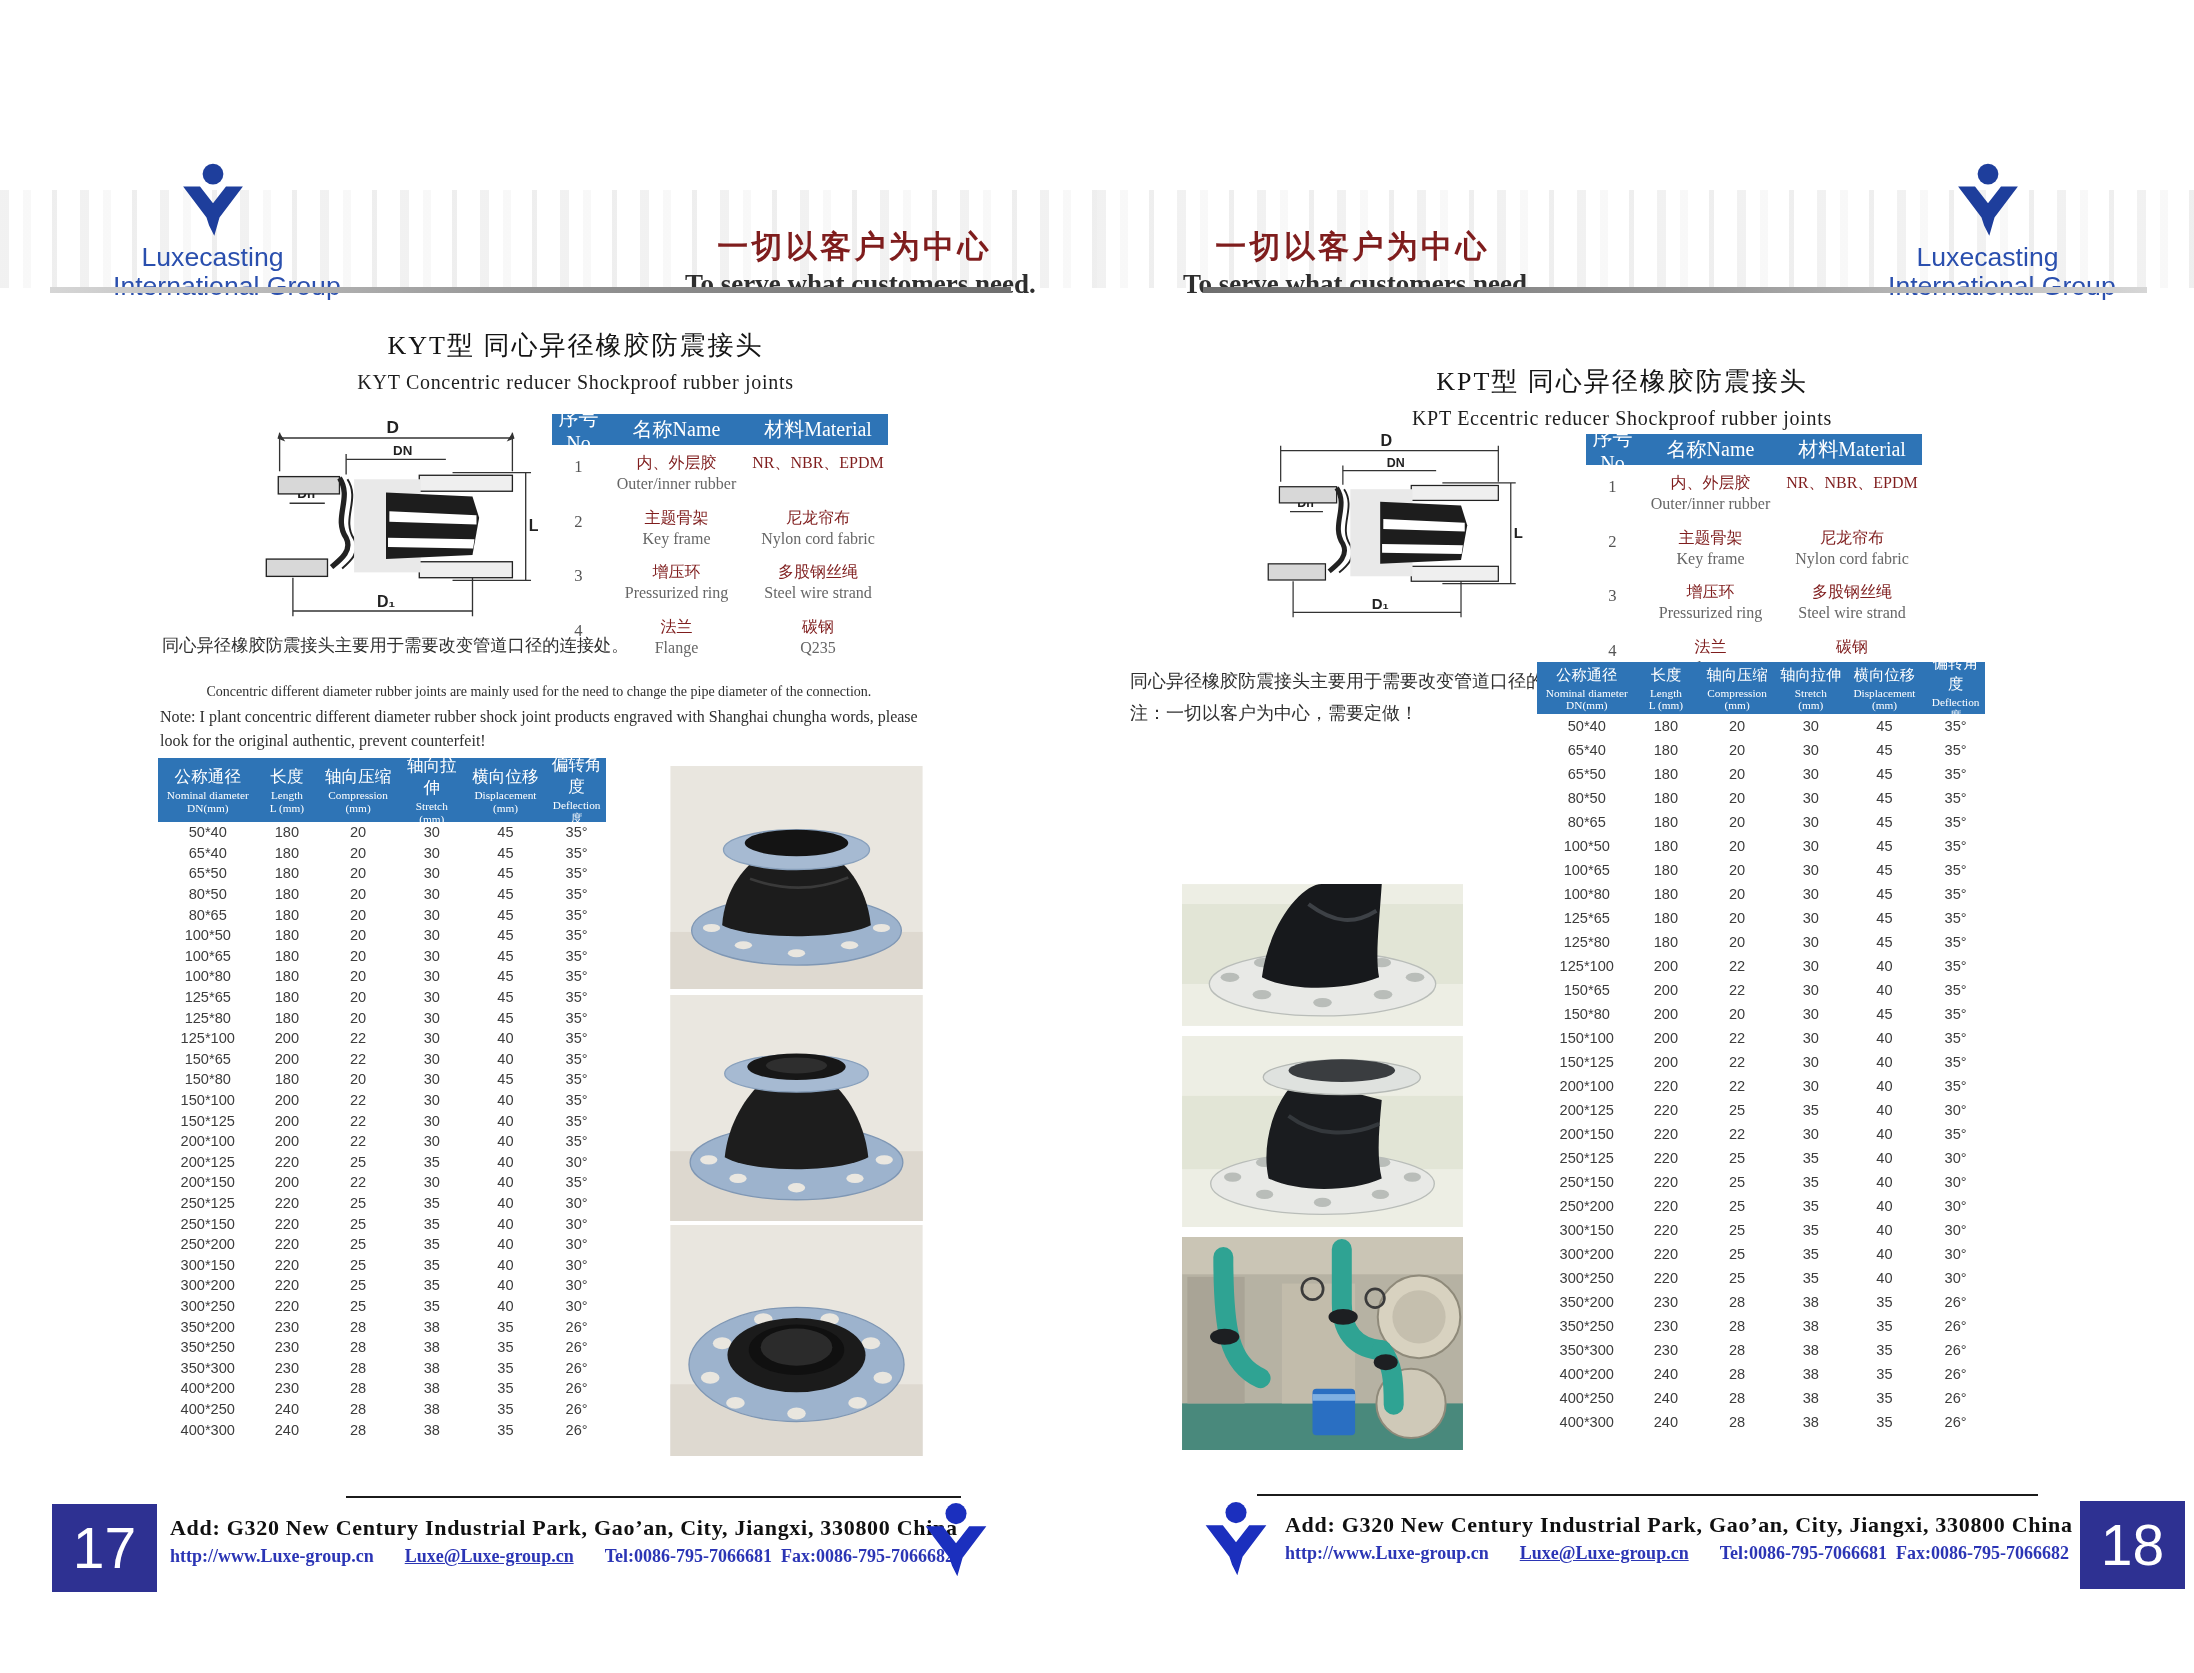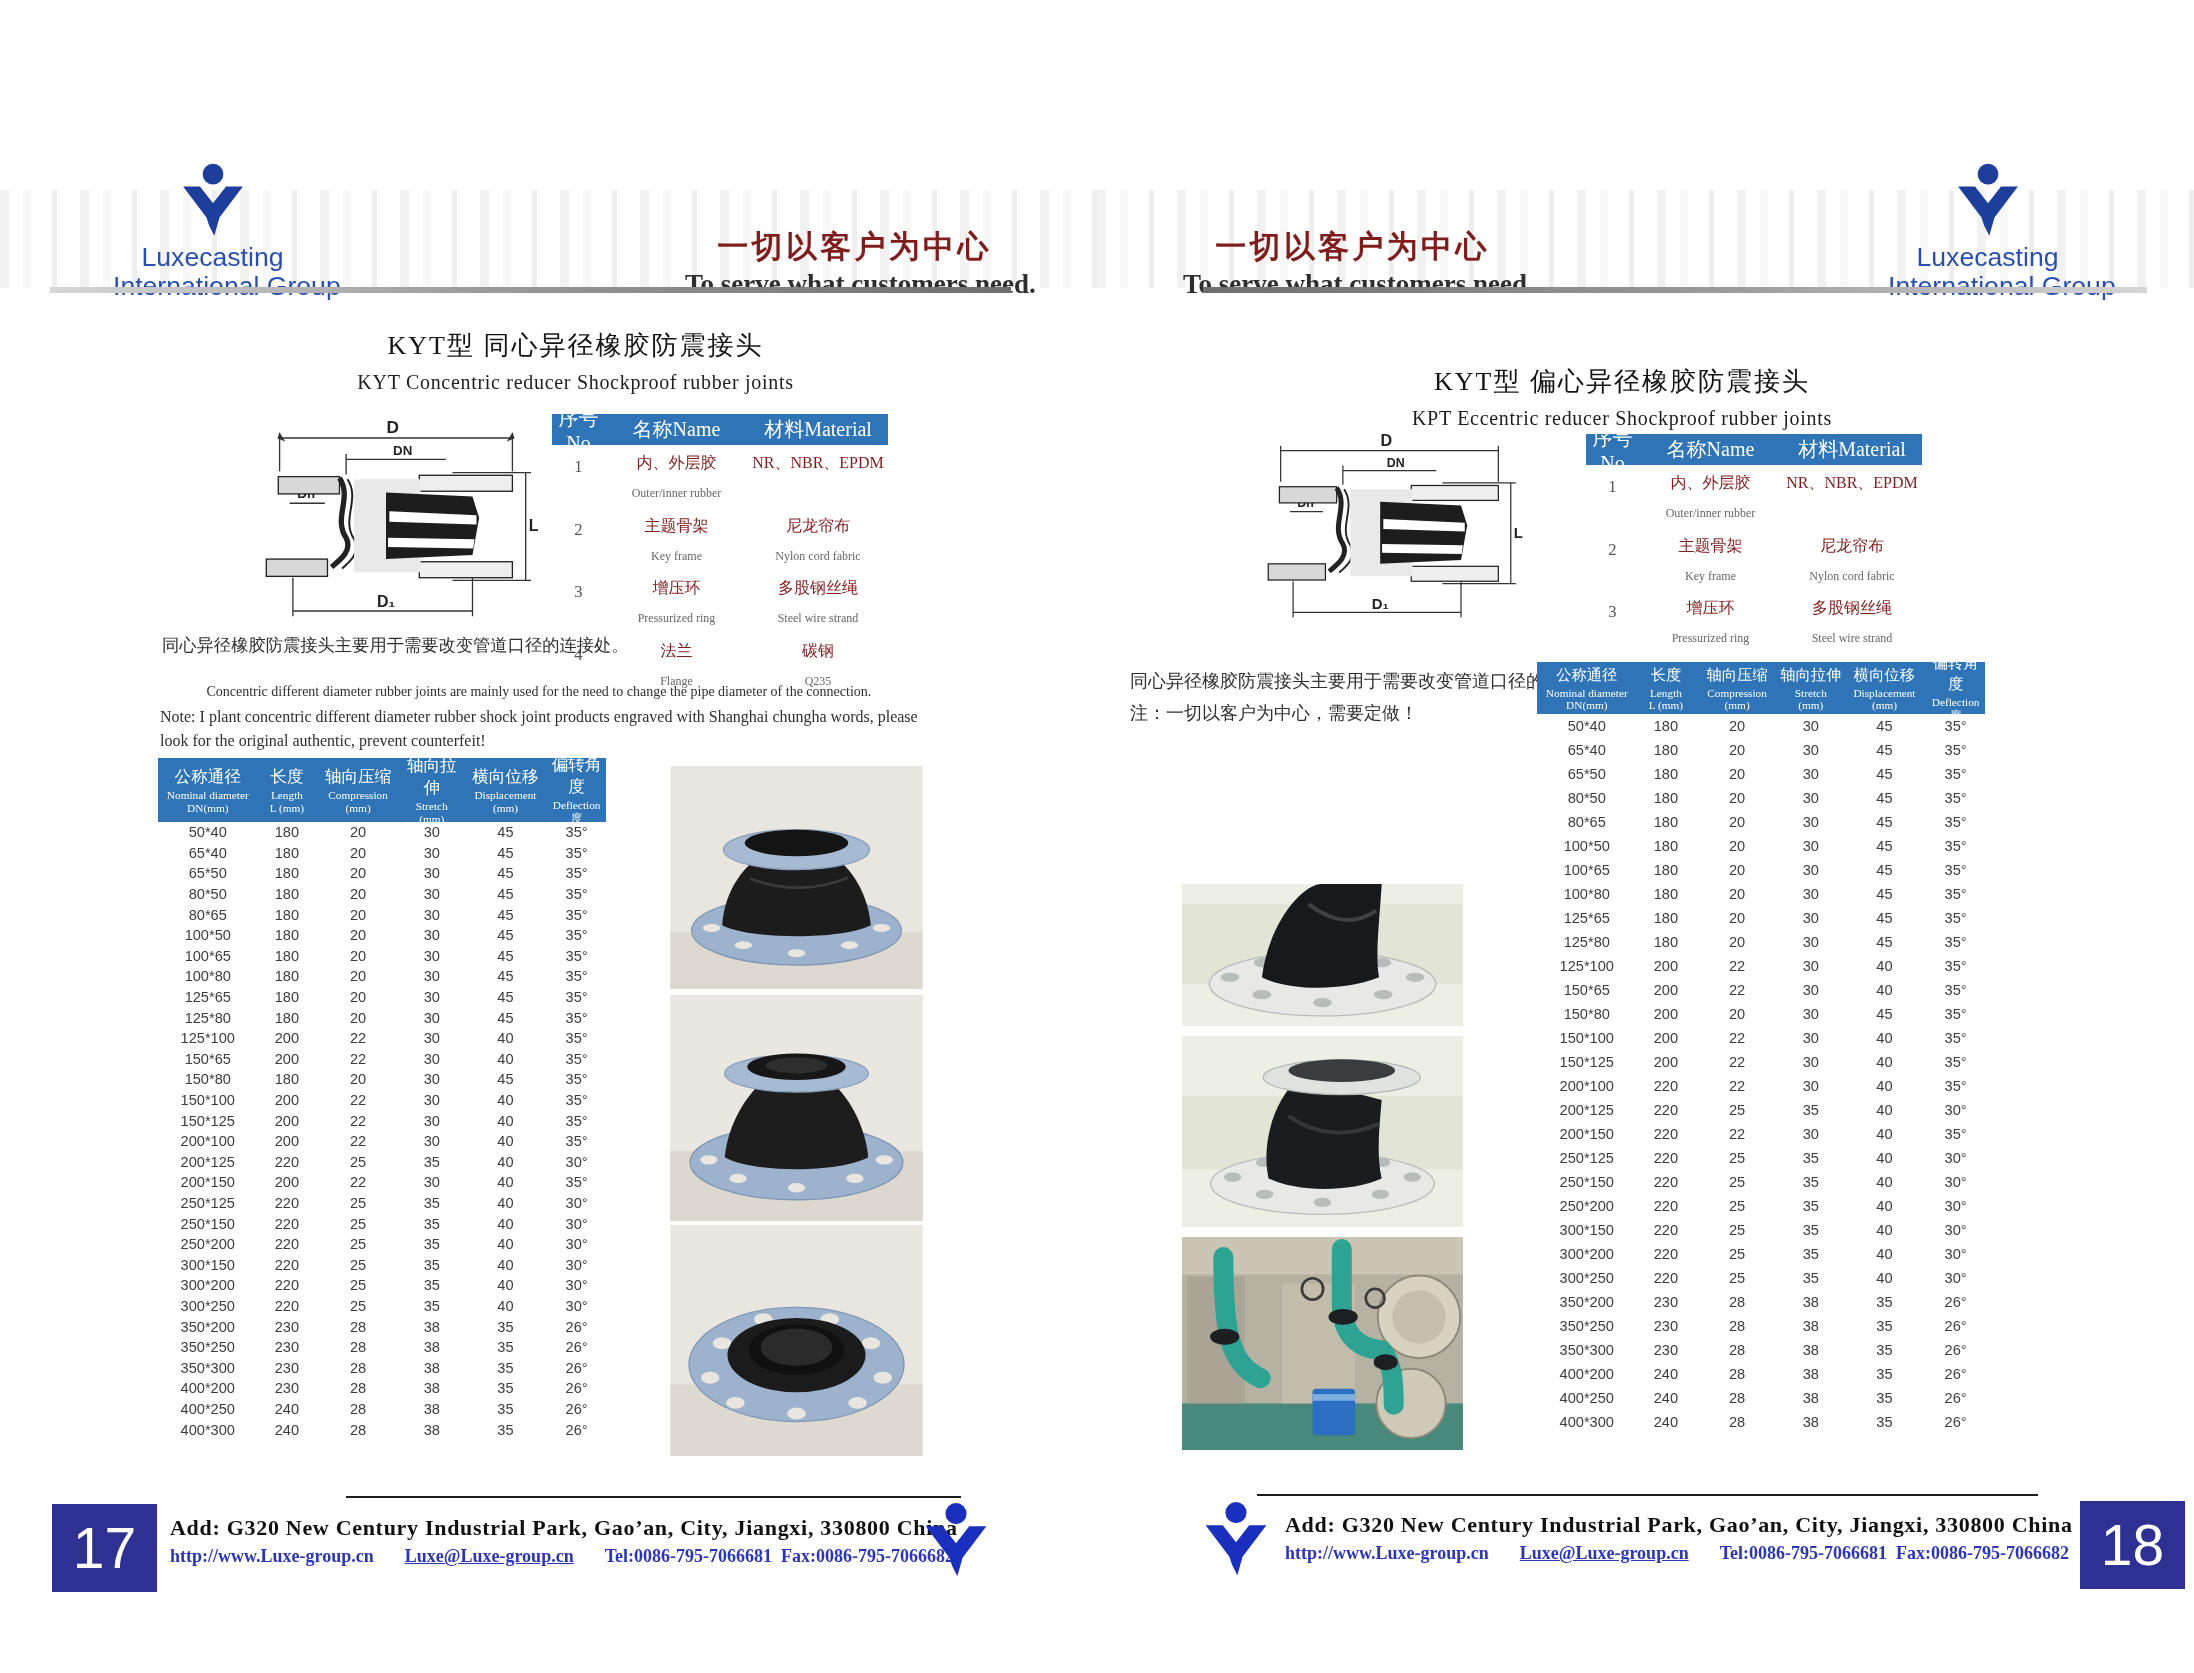--- a/index.html
+++ b/index.html
@@ -38,21 +38,21 @@
   .parts-table{position:absolute;width:336px;background:#fff;}
   .parts-header{display:flex;align-items:center;background:#2e74b6;color:#fff;
     height:31px;font-size:20px;}
   .parts-header .ph{text-align:center;}
   .ph-no{width:53px;} .ph-name{width:143px;} .ph-mat{width:140px;}
   .parts-row{display:flex;padding:8px 0 6.6px 0;}
   .p-no{width:53px;text-align:center;font-size:16.6px;color:#555;padding-top:4px;}
   .p-cell{text-align:center;}
   .p-name{width:143px;} .p-mat{width:140px;}
   .p-zh{font-size:16px;color:#7f1d1d;}
-  .p-en{font-size:12px;color:#666;margin-top:12px;}
+  .p-en{font-size:16px;color:#666;margin-top:1px;}
 
   
   .desc{position:absolute;}
   .desc-zh{font-size:18px;color:#2f2f2f;line-height:32px;white-space:nowrap;}
   .desc-en{font-size:16.6px;color:#2f2f2f;white-space:nowrap;}
 
   
   .spec-table{position:absolute;width:448px;font-family:"Liberation Sans",sans-serif;}
   .spec-header{display:flex;background:#2e74b6;color:#fff;align-items:center;}
   .spec-header.tall{height:64px;} .spec-header.short{height:52px;}
@@ -569,21 +569,21 @@
   <div class="logo-block" style="left:791px;top:163px;width:199px;">
     <svg class="logo-mark" width="86" height="78" viewBox="0 0 130 118">
         <use href="#logo-mark"></use>
       </svg>
     <div class="logo-line">Luxecasting</div>
     <div class="logo-line">International Group</div>
   </div>
   <div class="head-rule rev" style="left:106px;top:287px;width:944px;"></div>
 
   <div class="title" style="left:106px;top:364px;width:838px;">
-    <div class="title-zh">KYT型 偏心异径橡胶防震接头</div>
+    <div class="title-zh">KPT型 同心异径橡胶防震接头</div>
     <div class="title-en">KPT Eccentric reducer Shockproof rubber joints</div>
   </div>
 
   <svg class="photo" style="left:153px;top:432px;" width="279" height="199" viewBox="0 0 430 320">
     <g stroke="#333" stroke-width="2" fill="none">
       <line x1="40" y1="30" x2="390" y2="30"></line>
       <line x1="40" y1="22" x2="40" y2="80"></line>
         <line x1="390" y1="22" x2="390" y2="80"></line>
       <line x1="140" y1="62" x2="290" y2="62"></line>
       <line x1="140" y1="54" x2="140" y2="85"></line>

